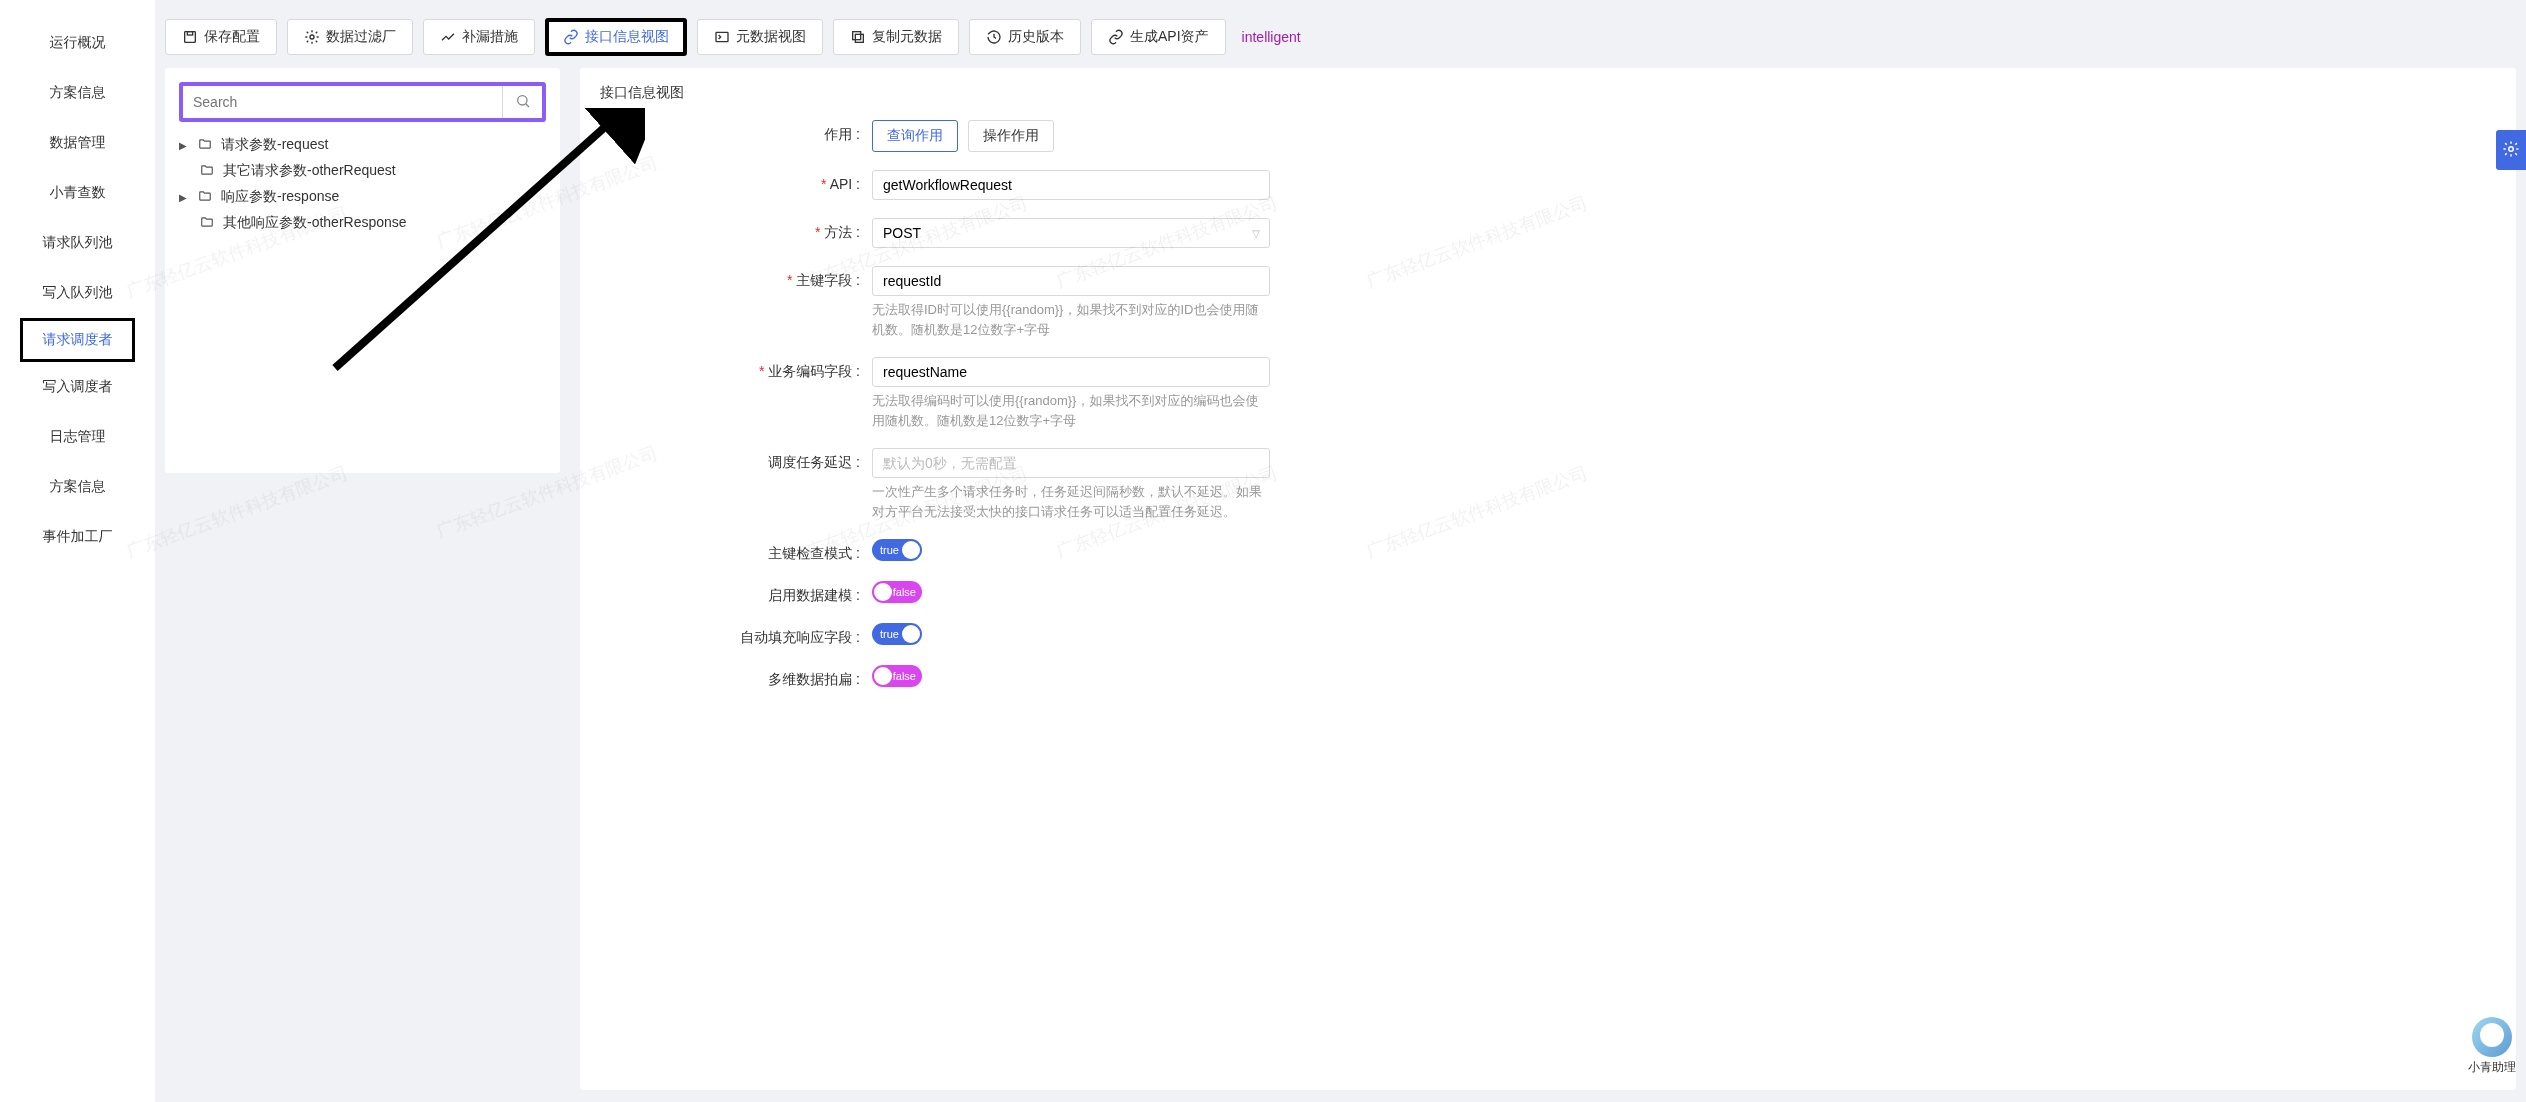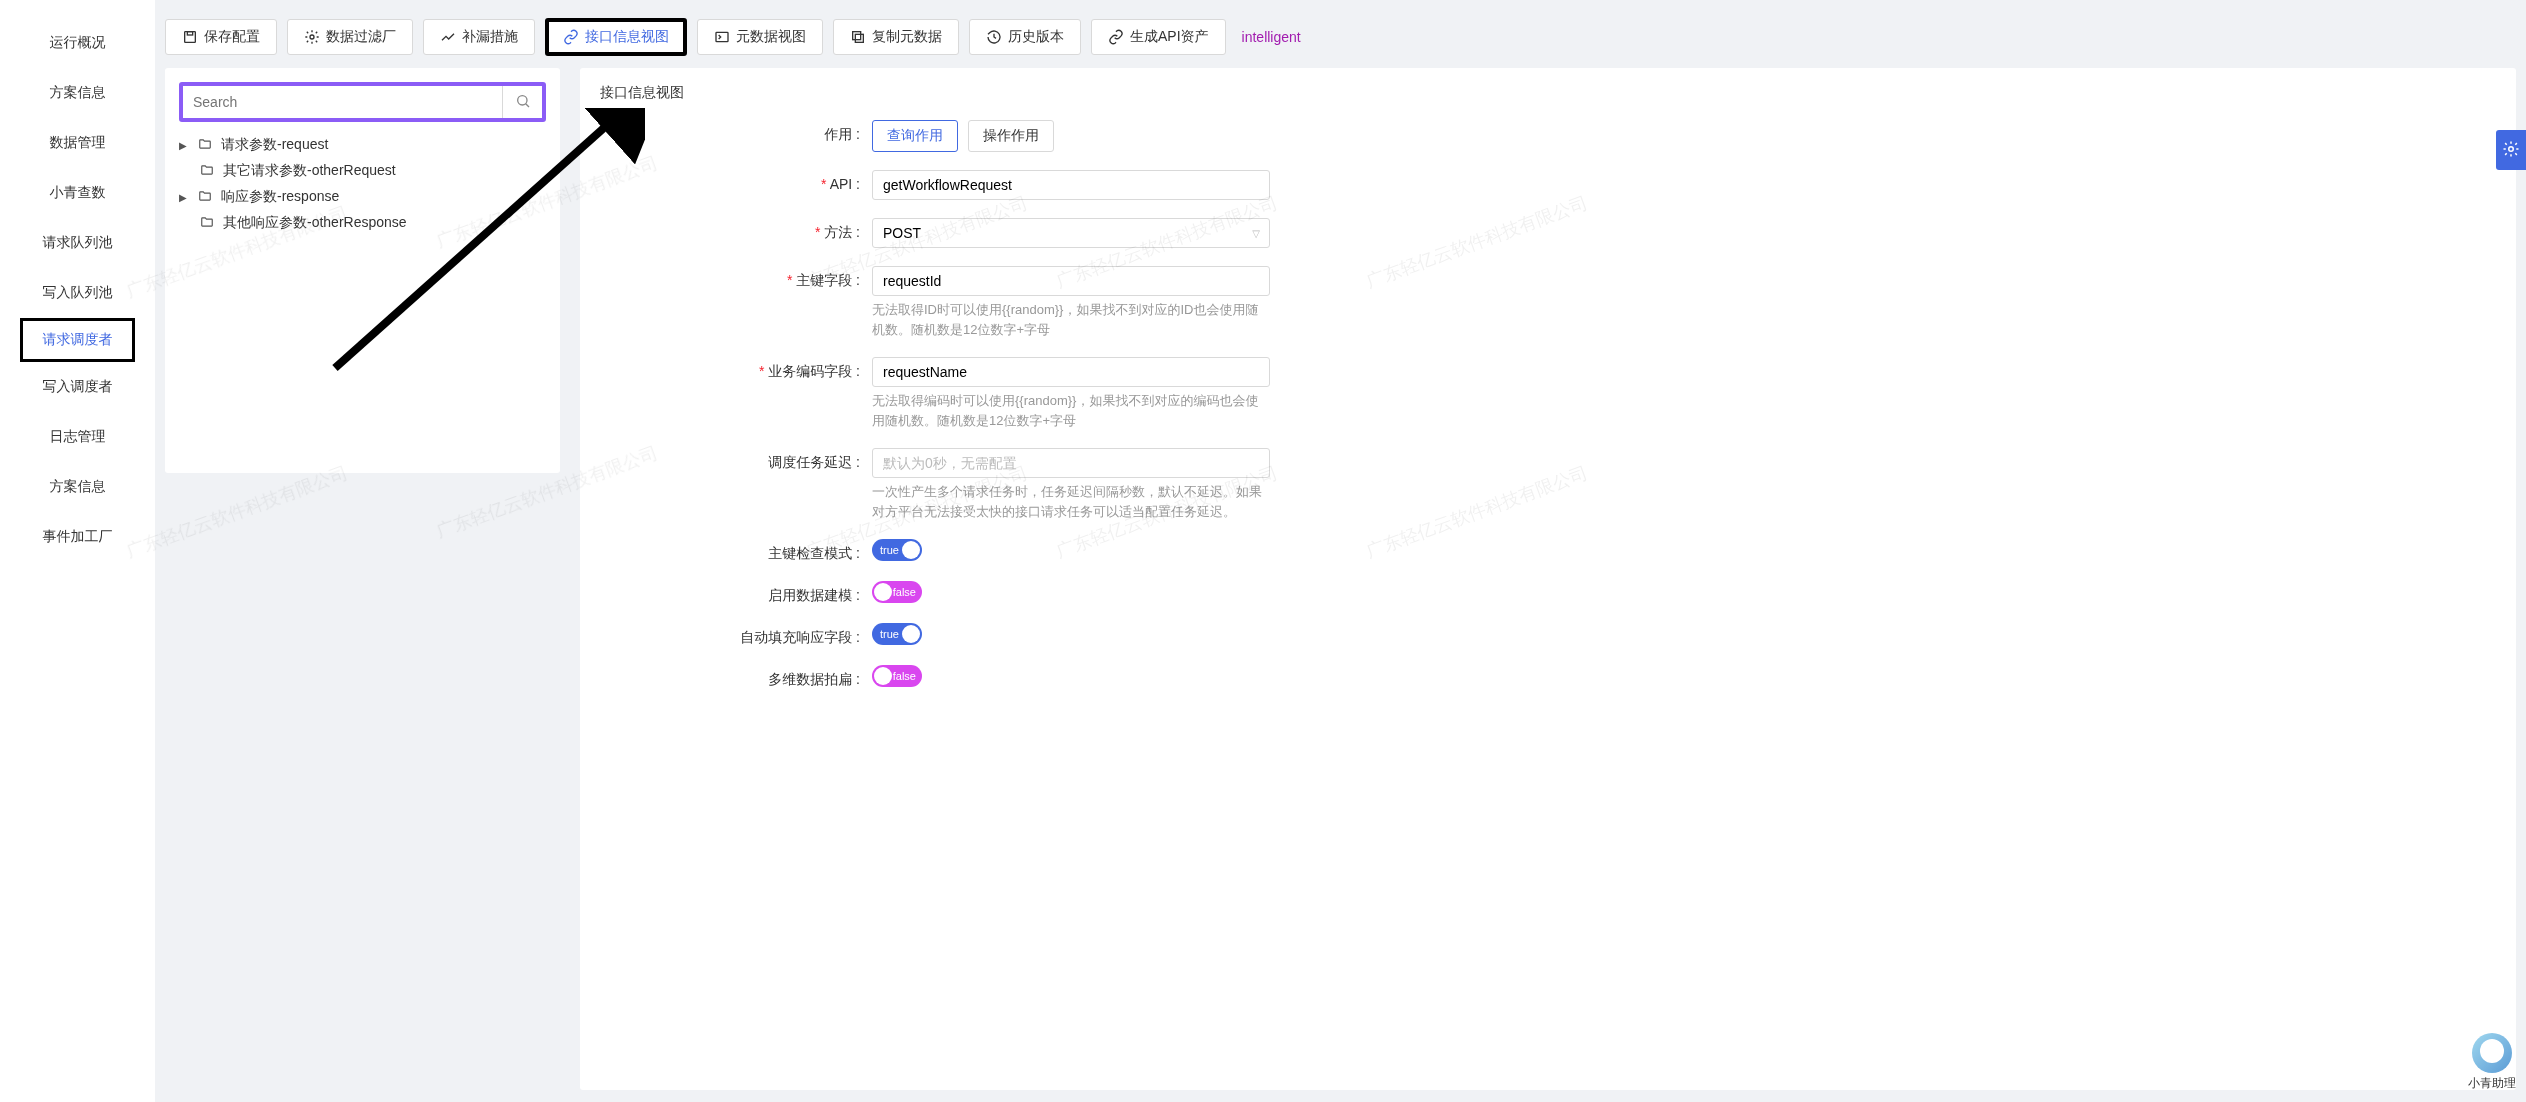--- a/index.html
+++ b/index.html
@@ -48,21 +48,21 @@
 .radio-btn.selected { border-color: #4169e1; color: #4169e1; }
 .switch { width: 50px; height: 22px; border-radius: 11px; position: relative; display: inline-flex; align-items: center; font-size: 11px; color: #fff; cursor: pointer; }
 .switch.on { background: #4169e1; justify-content: flex-start; padding-left: 8px; }
 .switch.off { background: #d946ef; justify-content: flex-end; padding-right: 6px; text-align: center; }
 .switch-knob { width: 18px; height: 18px; background: #fff; border-radius: 50%; position: absolute; top: 2px; }
 .switch.on .switch-knob { right: 2px; }
 .switch.off .switch-knob { left: 2px; }
 
 
 .float-settings { position: fixed; right: 0; top: 130px; width: 30px; height: 40px; background: #4169e1; border-radius: 3px 0 0 3px; display: flex; align-items: center; justify-content: center; color: #fff; cursor: pointer; }
-.float-assistant { position: fixed; right: 10px; bottom: 10px; text-align: center; cursor: pointer; }
+.float-assistant { position: fixed; right: 10px; bottom: 26px; text-align: center; cursor: pointer; }
 .float-assistant .avatar { width: 40px; height: 40px; border-radius: 50%; background: linear-gradient(135deg,#a0d8ef,#5b9bd5); margin: 0 auto 2px; position: relative; overflow: hidden; }
 .float-assistant .avatar::after { content:""; position:absolute; width:24px; height:24px; background:#fff; border-radius:50%; top:6px; left:8px; }
 .float-assistant .lbl { font-size: 12px; color: #333; }
 
 
 .arrow { position: absolute; left: 160px; top: 40px; pointer-events: none; }
 
 
 .wm { position: fixed; color: rgba(0,0,0,0.06); font-size: 18px; transform: rotate(-20deg); pointer-events: none; white-space: nowrap; }
 </style>

